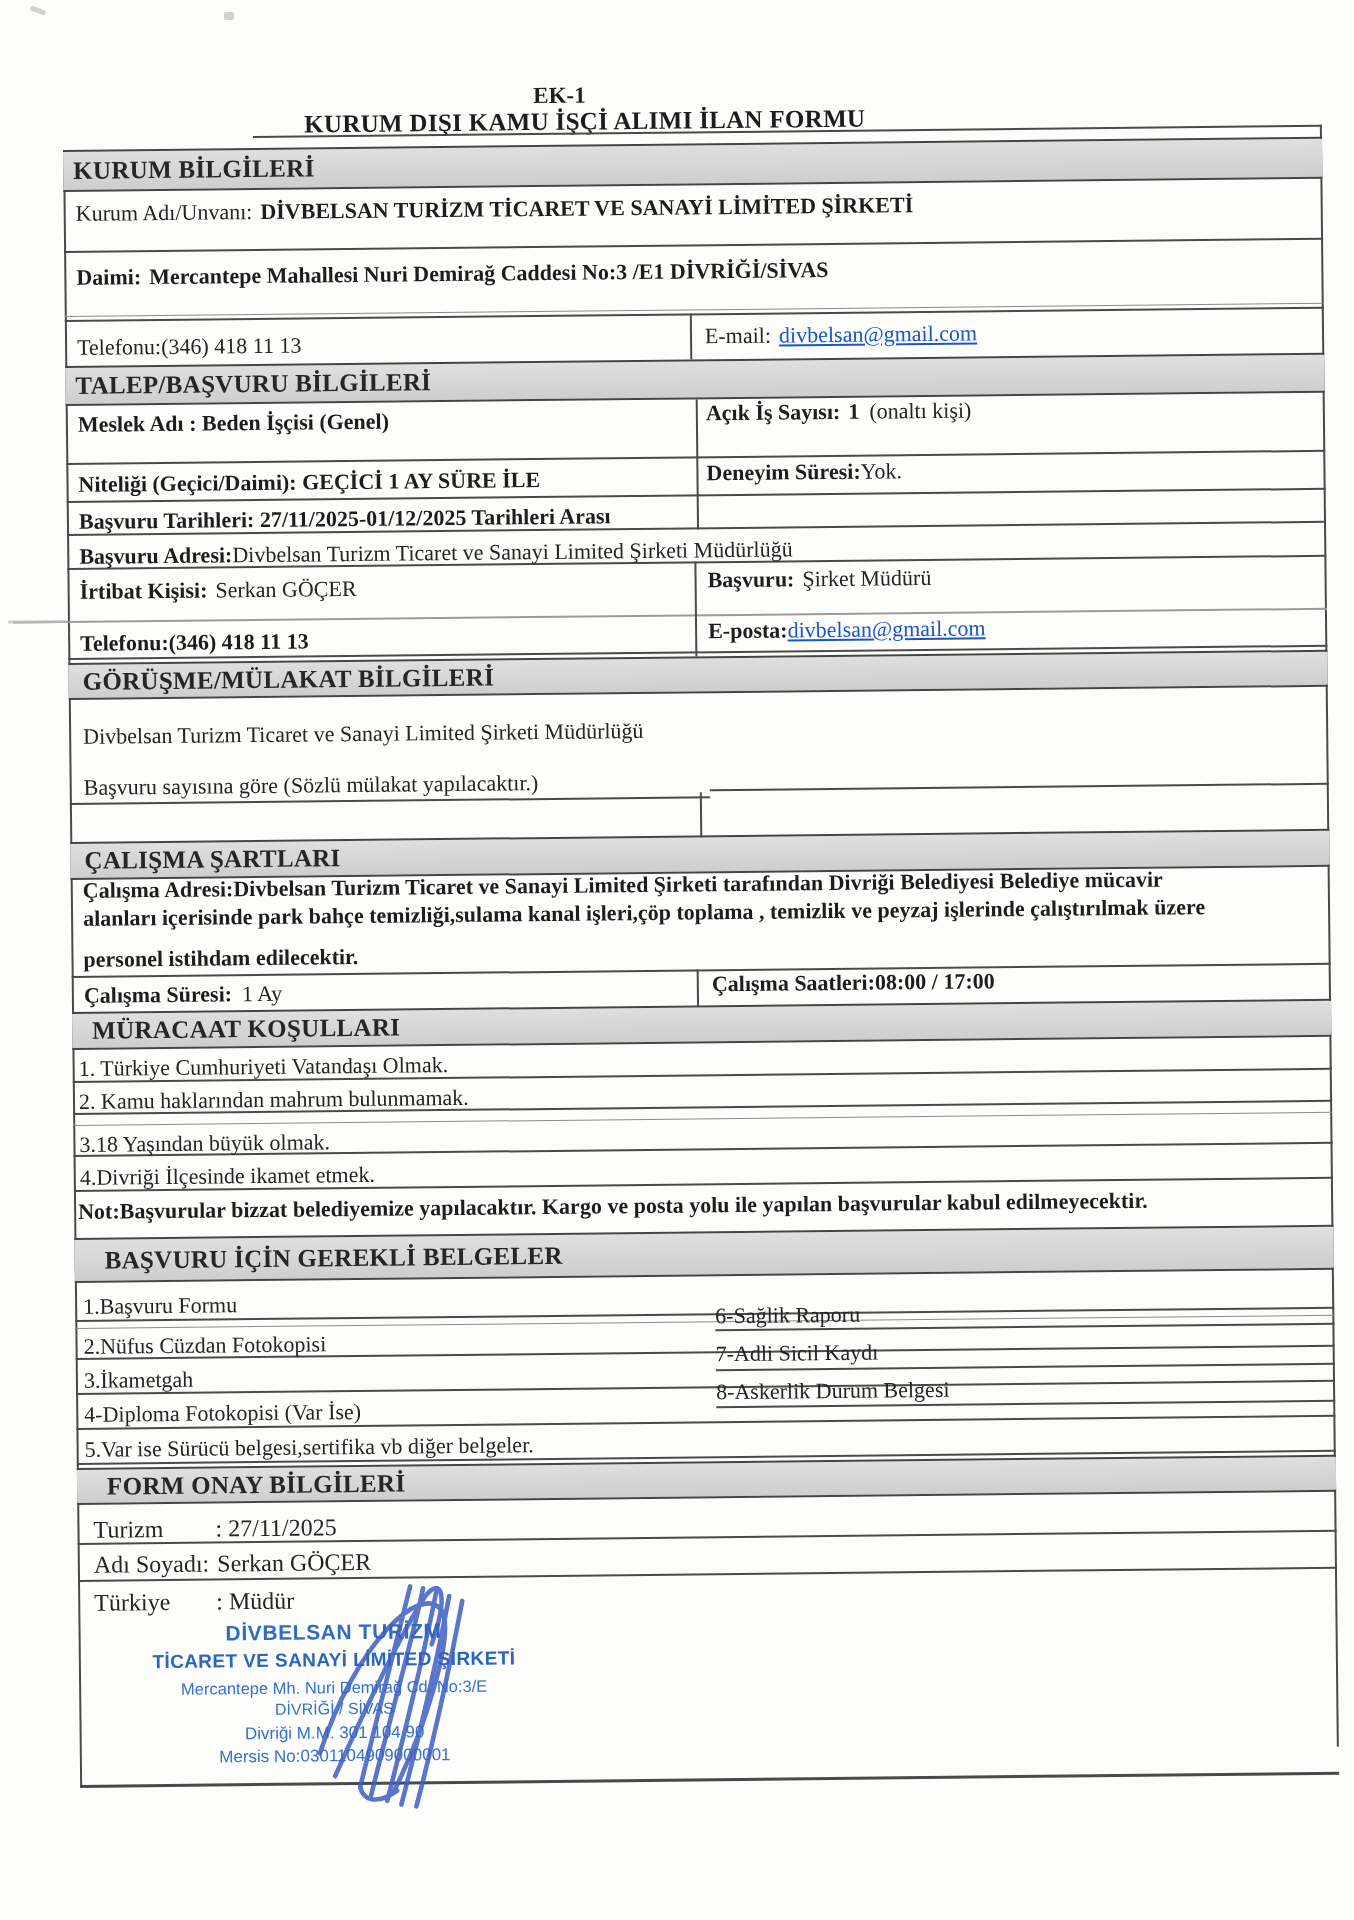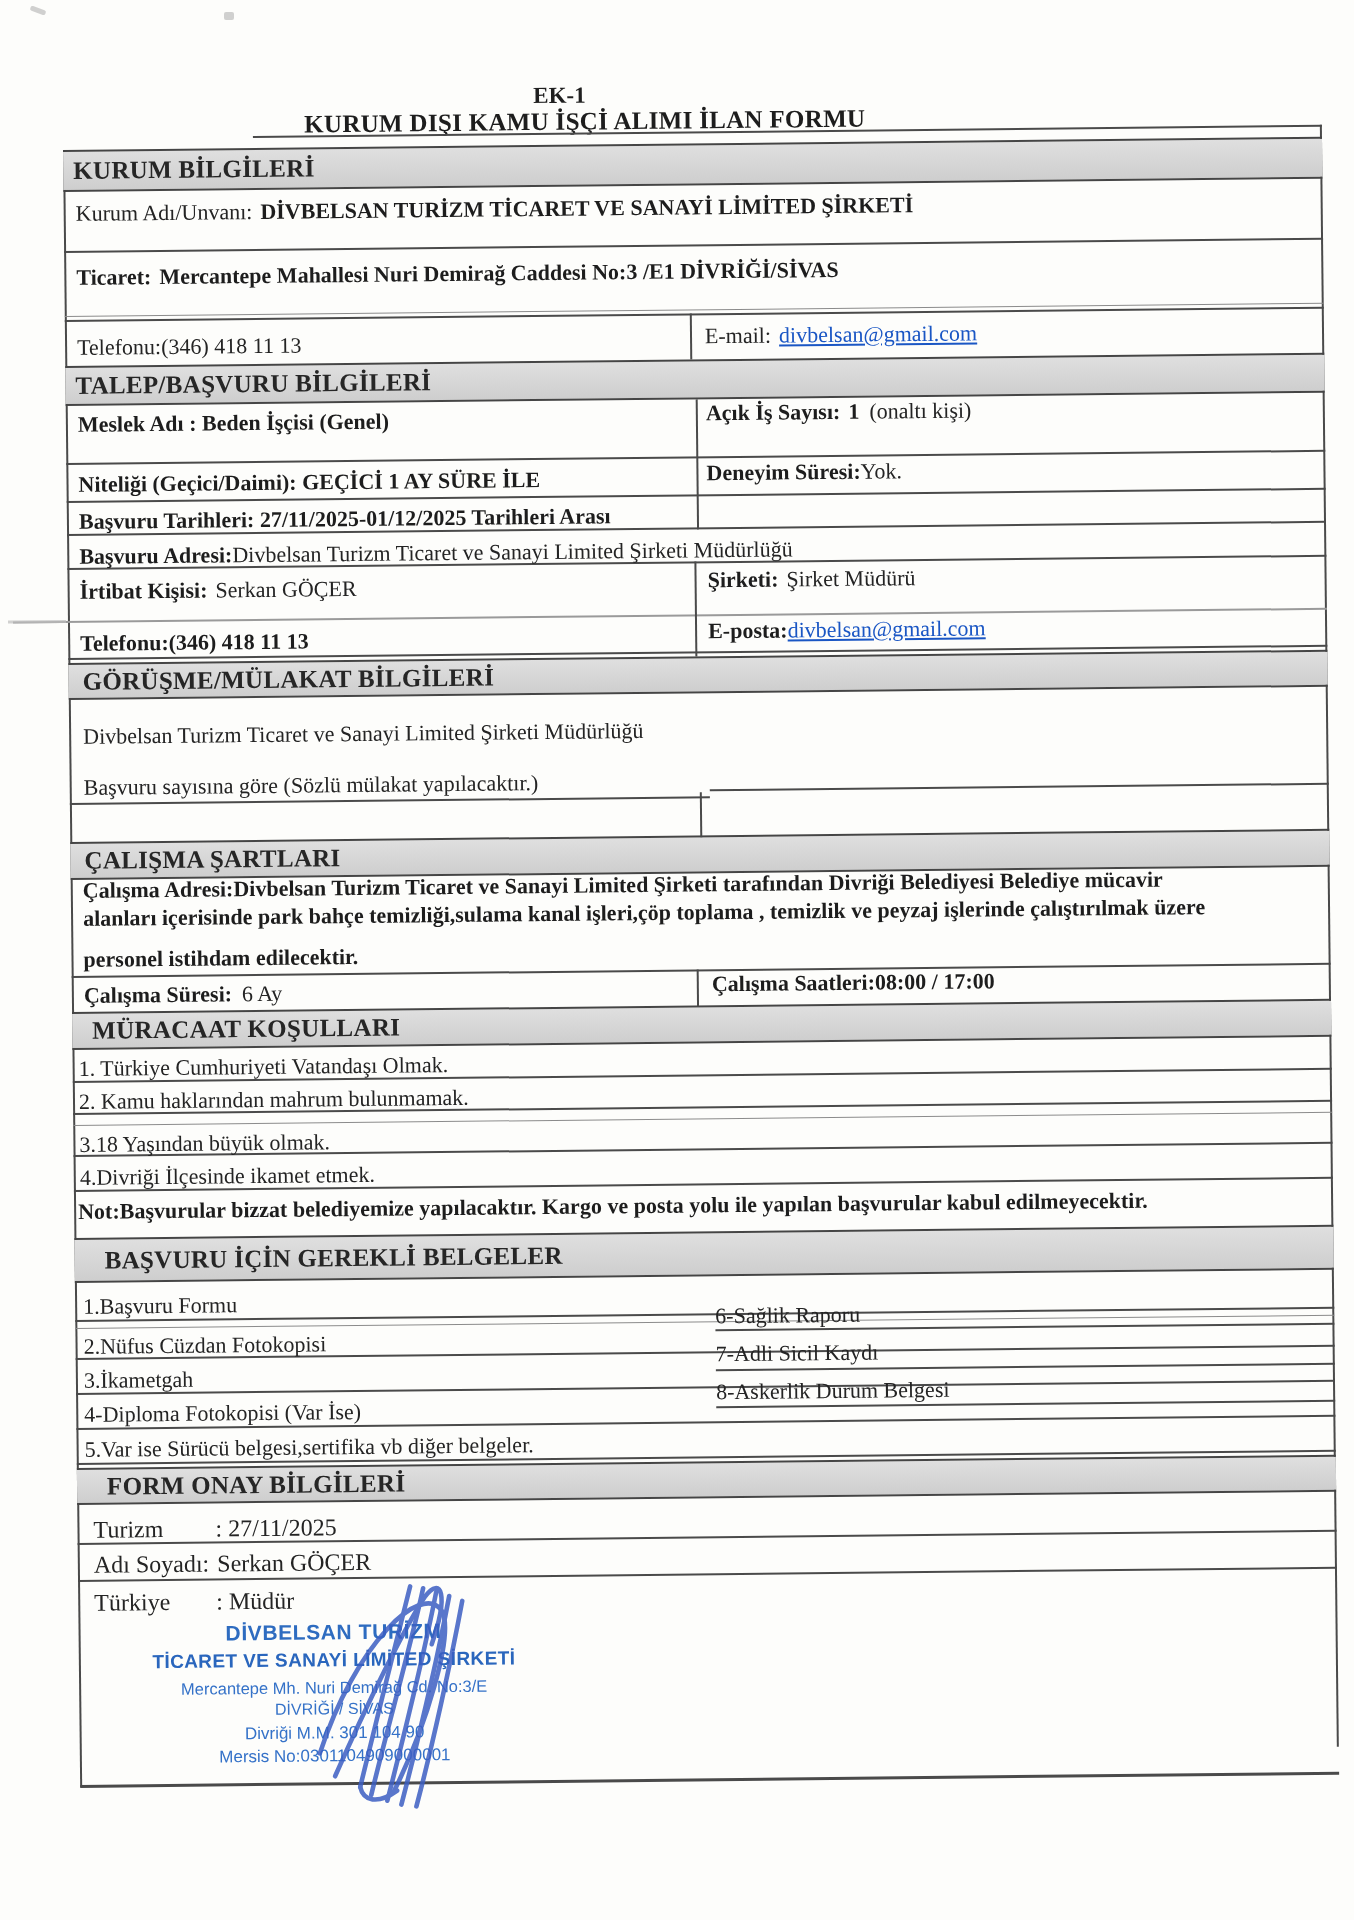--- a/index.html
+++ b/index.html
@@ -120,21 +120,21 @@
   <div class="vdiv" style="left:625px;top:174px;height:46px;"></div>
   <div class="vdiv" style="left:630px;top:260px;height:130px;"></div>
   <div class="vdiv" style="left:627px;top:422px;height:95px;"></div>
   <div class="vdiv" style="left:630px;top:653px;height:45px;"></div>
   <div class="vdiv" style="left:625px;top:830px;height:37px;"></div>
 
   <div class="t" style="top:55px;left:12px;">
     <span class="lab-sp">Kurum Adı/Unvanı:</span><span class="b">DİVBELSAN TURİZM TİCARET VE SANAYİ LİMİTED ŞİRKETİ</span>
   </div>
   <div class="t" style="top:119px;left:12px;">
-    <span class="b lab-sp">Ticaret:</span><span class="b">Mercantepe Mahallesi Nuri Demirağ Caddesi No:3 /E1 DİVRİĞİ/SİVAS</span>
+    <span class="b lab-sp">Daimi:</span><span class="b">Mercantepe Mahallesi Nuri Demirağ Caddesi No:3 /E1 DİVRİĞİ/SİVAS</span>
   </div>
   <div class="t" style="top:189px;left:12px;">Telefonu:(346) 418 11 13</div>
   <div class="t" style="top:184px;left:640px;">
     <span class="lab-sp">E-mail:</span><a class="link">divbelsan@gmail.com</a>
   </div>
 
   <div class="t b" style="top:266px;left:12px;">Meslek Adı : Beden İşçisi (Genel)</div>
   <div class="t" style="top:261px;left:640px;">
     <span class="b lab-sp">Açık İş Sayısı:</span><span class="b gap10">1</span><span>(onaltı kişi)</span>
   </div>
@@ -143,35 +143,35 @@
     <span class="b">Deneyim Süresi:</span><span>Yok.</span>
   </div>
   <div class="t b" style="top:363px;left:12px;">Başvuru Tarihleri: 27/11/2025-01/12/2025 Tarihleri Arası</div>
   <div class="t" style="top:398px;left:12px;">
     <span class="b">Başvuru Adresi:</span><span>Divbelsan Turizm Ticaret ve Sanayi Limited Şirketi Müdürlüğü</span>
   </div>
   <div class="t" style="top:433px;left:12px;">
     <span class="b lab-sp">İrtibat Kişisi:</span><span>Serkan GÖÇER</span>
   </div>
   <div class="t" style="top:428px;left:640px;">
-    <span class="b lab-sp">Şirketi:</span><span>Şirket Müdürü</span>
+    <span class="b lab-sp">Başvuru:</span><span>Şirket Müdürü</span>
   </div>
   <div class="t b" style="top:485px;left:12px;">Telefonu:(346) 418 11 13</div>
   <div class="t" style="top:479px;left:640px;">
     <span class="b">E-posta:</span><a class="link">divbelsan@gmail.com</a>
   </div>
 
   <div class="t" style="top:578px;left:14px;">Divbelsan Turizm Ticaret ve Sanayi Limited Şirketi Müdürlüğü</div>
   <div class="t" style="top:629px;left:14px;">Başvuru sayısına göre (Sözlü mülakat yapılacaktır.)</div>
 
   <div class="t b" style="top:732px;left:12px;">Çalışma Adresi:Divbelsan Turizm Ticaret ve Sanayi Limited Şirketi tarafından Divriği Belediyesi Belediye mücavir</div>
   <div class="t b" style="top:760px;left:12px;">alanları içerisinde park bahçe temizliği,sulama kanal işleri,çöp toplama , temizlik ve peyzaj işlerinde çalıştırılmak üzere</div>
   <div class="t b" style="top:801px;left:12px;">personel istihdam edilecektir.</div>
   <div class="t" style="top:837px;left:12px;">
-    <span class="b gap10">Çalışma Süresi:</span><span>6 Ay</span>
+    <span class="b gap10">Çalışma Süresi:</span><span>1 Ay</span>
   </div>
   <div class="t b" style="top:832px;left:640px;">Çalışma Saatleri:08:00 / 17:00</div>
 
   <div class="t" style="top:910px;left:6px;">1. Türkiye Cumhuriyeti Vatandaşı Olmak.</div>
   <div class="t" style="top:943px;left:6px;">2. Kamu haklarından mahrum bulunmamak.</div>
   <div class="t" style="top:986px;left:6px;">3.18 Yaşından büyük olmak.</div>
   <div class="t" style="top:1019px;left:6px;">4.Divriği İlçesinde ikamet etmek.</div>
   <div class="t b" style="top:1053px;left:4px;">Not:Başvurular bizzat belediyemize yapılacaktır. Kargo ve posta yolu ile yapılan başvurular kabul edilmeyecektir.</div>
 
   <div class="t" style="top:1148px;left:8px;">1.Başvuru Formu</div>

